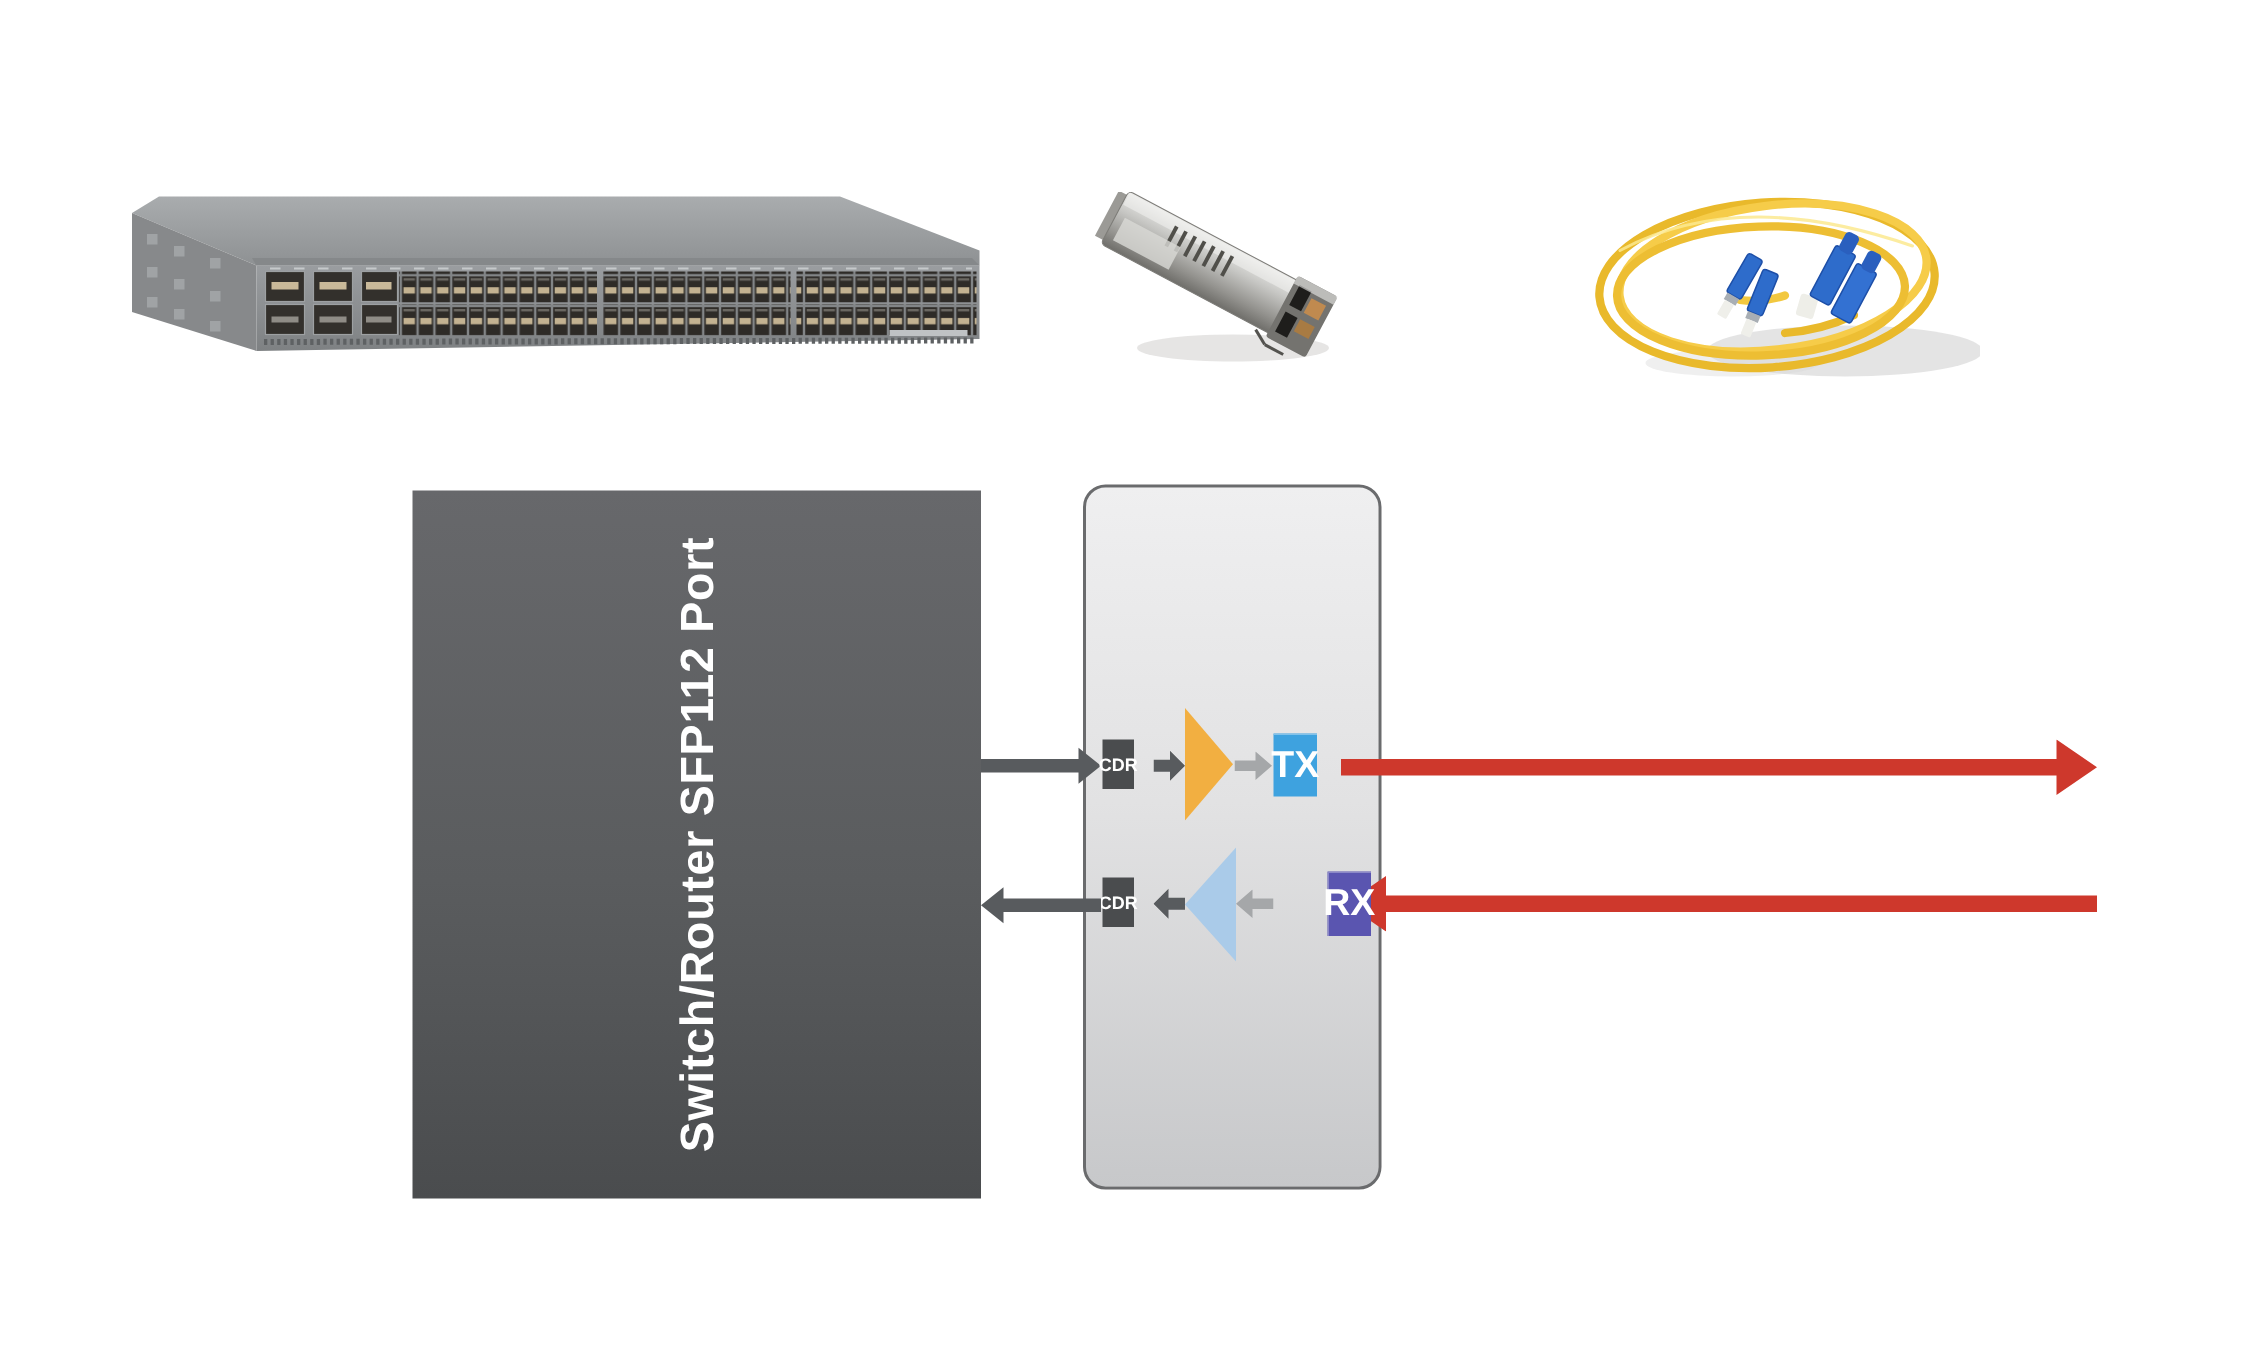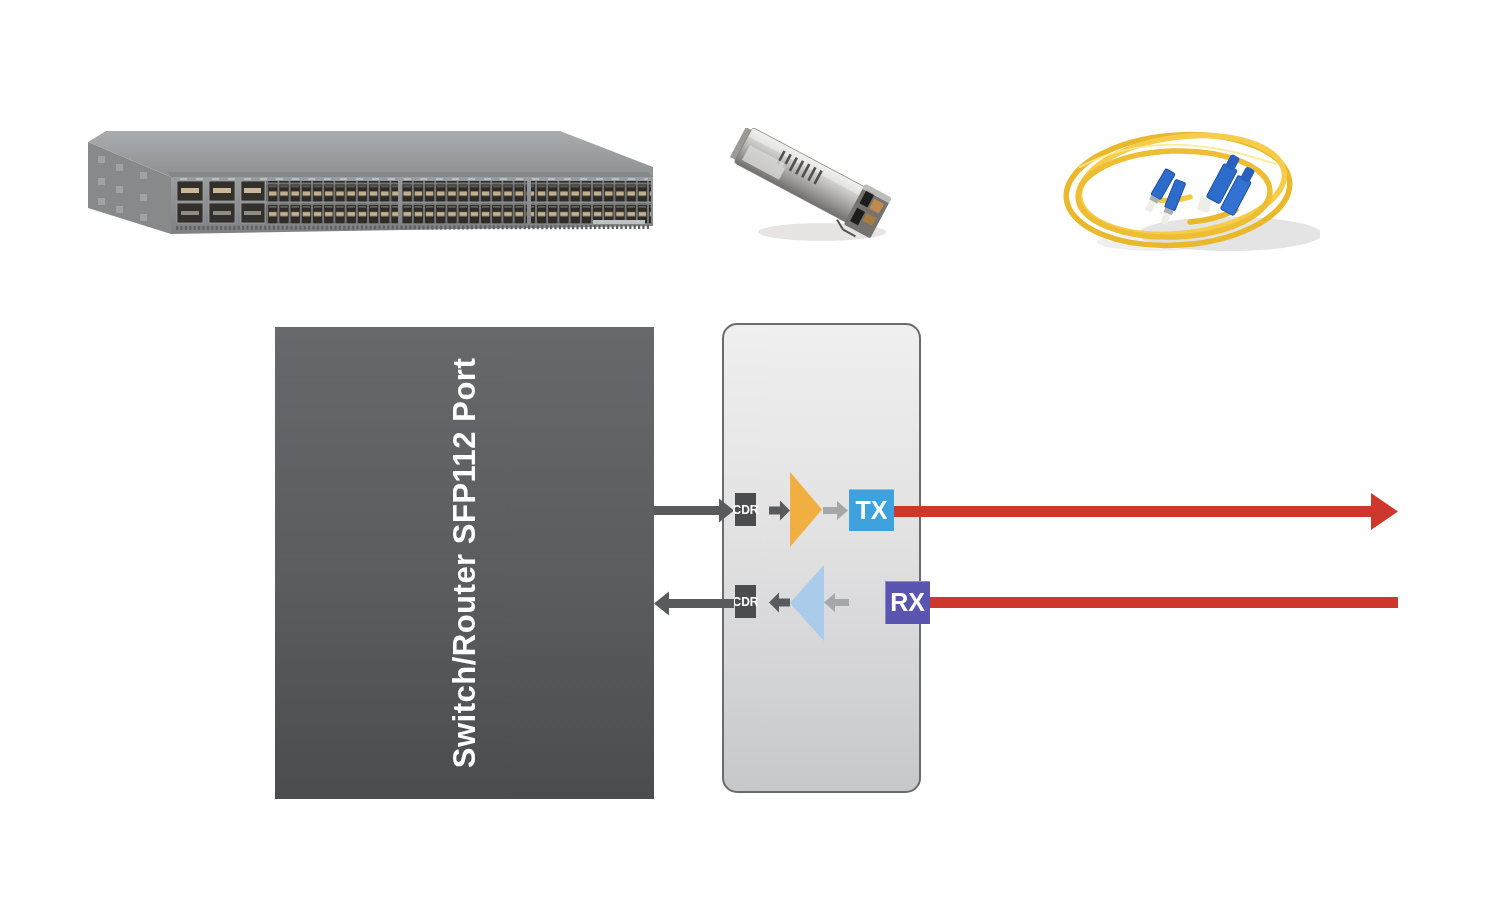--- a/index.html
+++ b/index.html
@@ -21,21 +21,21 @@
   
   .module-block{
     left:722px;top:323px;width:195px;height:466px;
     border:2.5px solid #6A6B6D;border-radius:15px;
     background:linear-gradient(180deg,#EFEFF0 0%,#E2E2E3 45%,#C7C8CA 100%);
   }
 
   
   .chipbox{display:flex;align-items:center;justify-content:center;color:#fff;font-weight:bold;}
   .cdr-box{width:21px;height:33px;font-size:12px;background:linear-gradient(180deg,#54565A,#404244);align-items:center;}
-  .txrx-box{width:45px;height:42px;font-size:25px;}
+  .txrx-box{width:29px;height:42px;font-size:25px;}
   .tx-box{box-shadow:inset 0 1px 0 rgba(255,255,255,.35);}
   .rx-box{box-shadow:inset 1px 1px 0 rgba(255,255,255,.3);}
 
   svg{display:block;}
 </style>
 </head>
 <body>
 
 <div id="stage">
 

